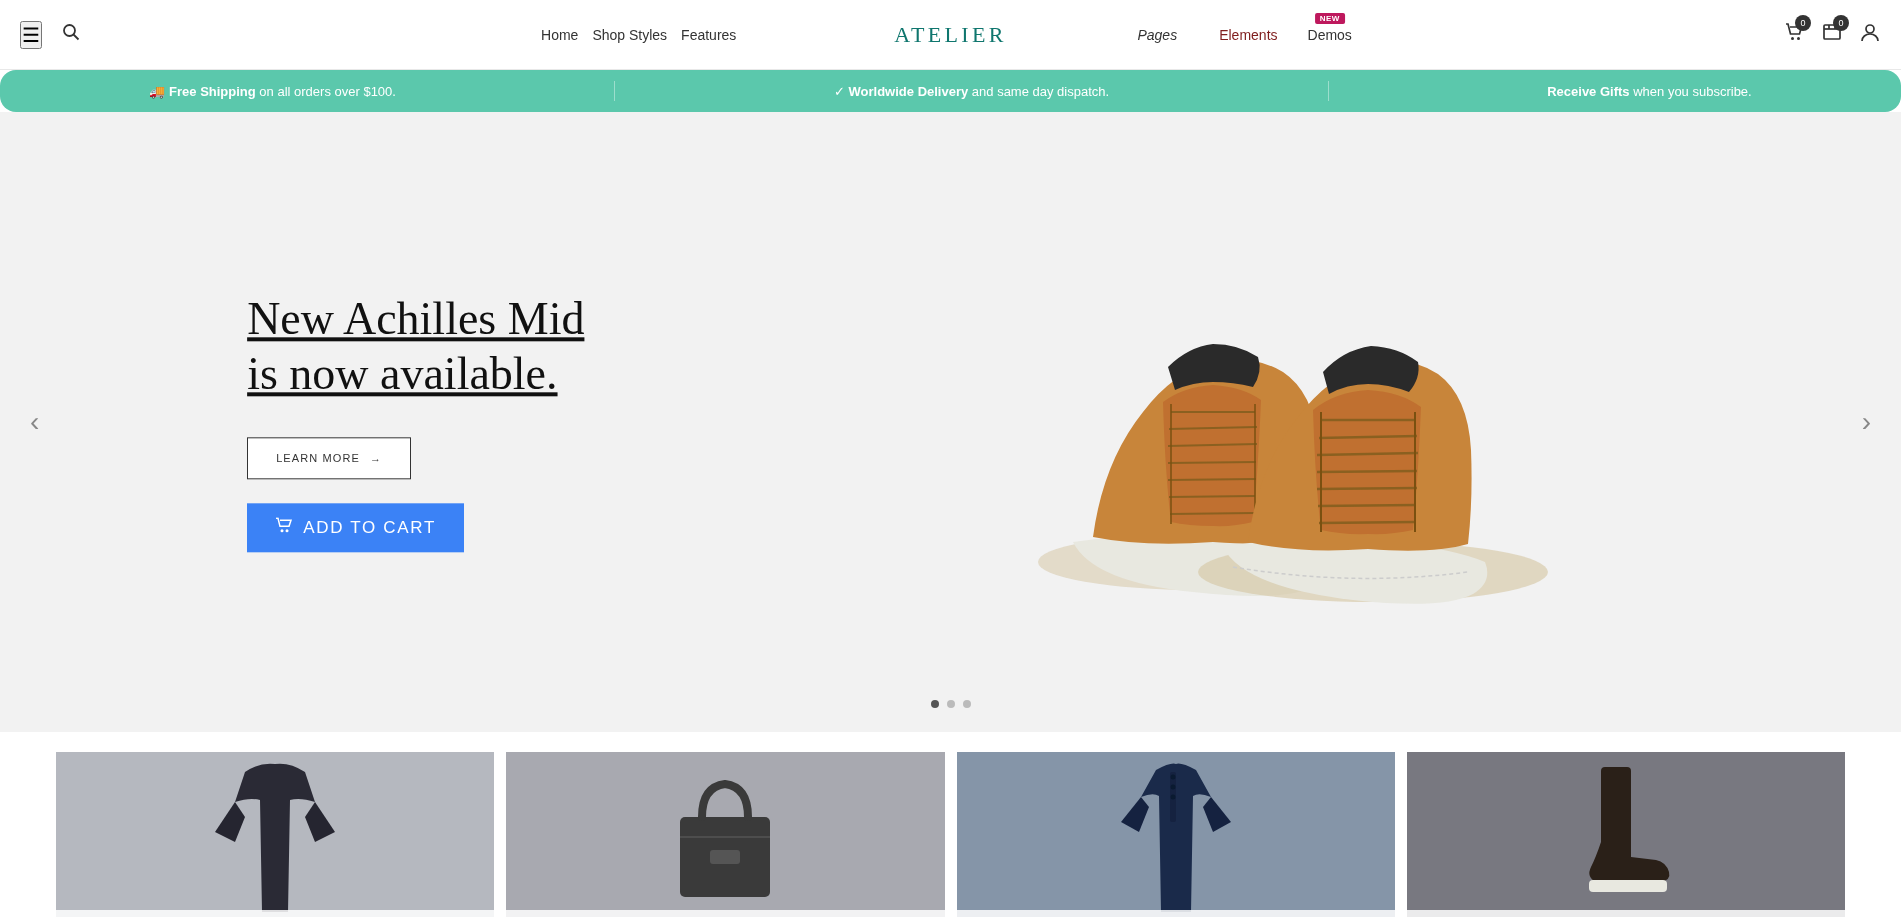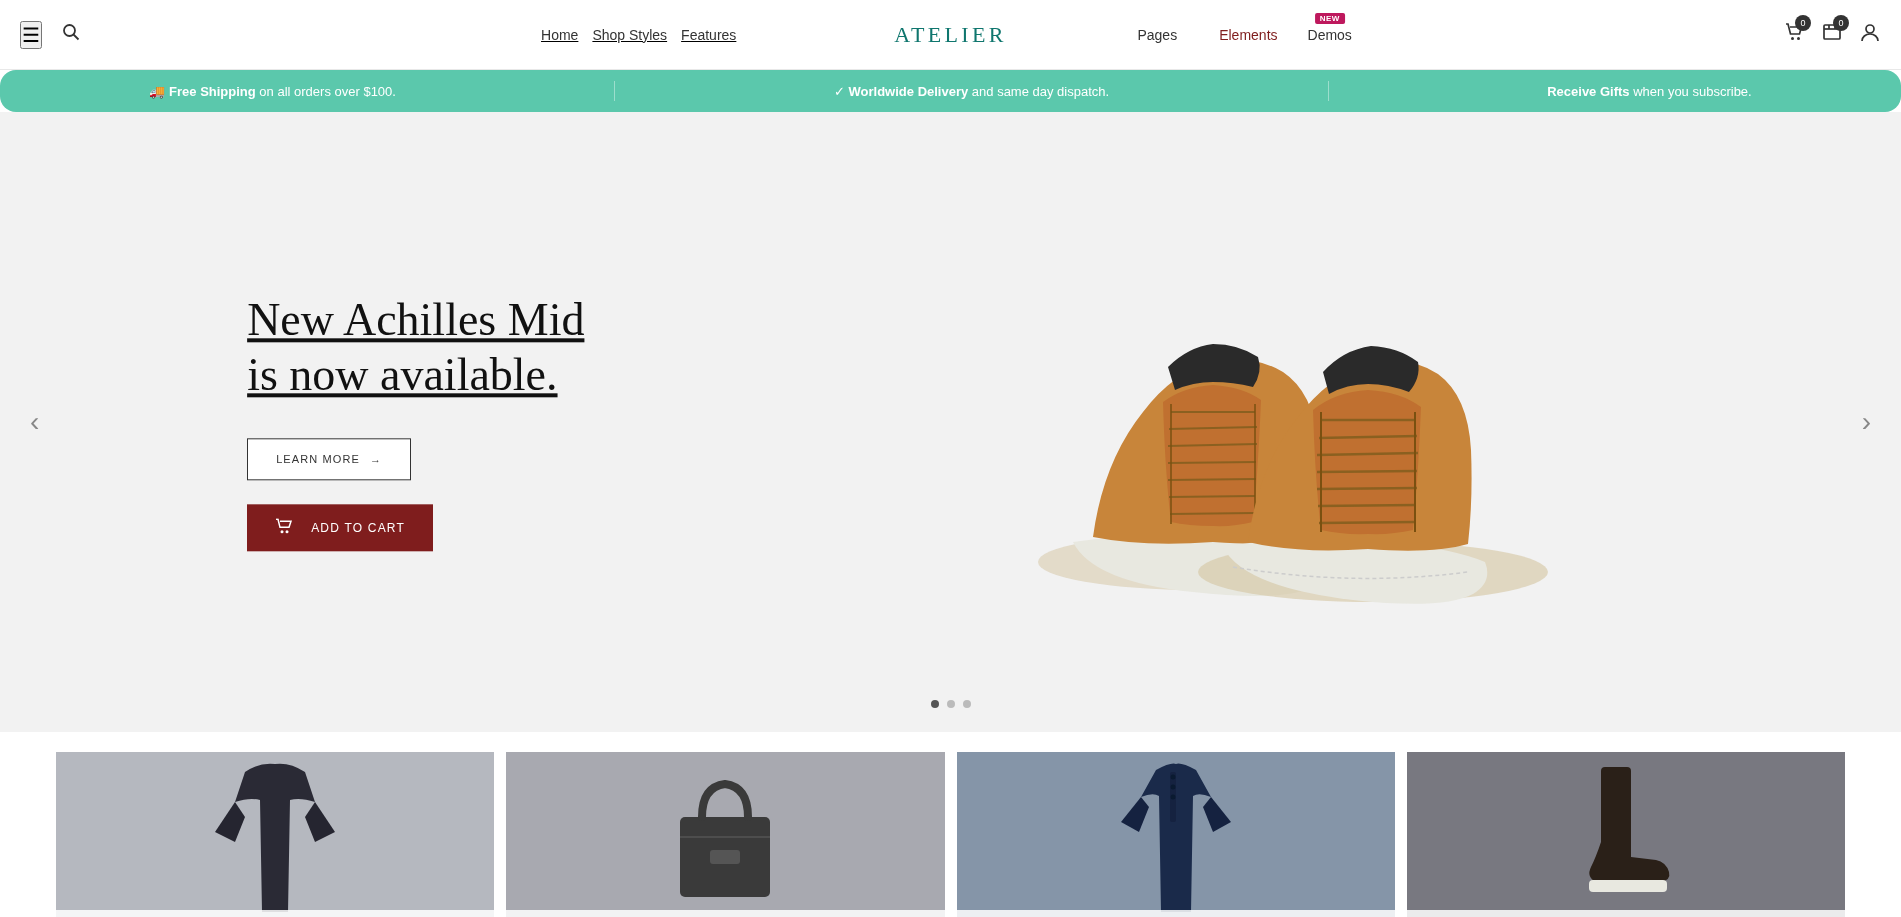--- a/index.html
+++ b/index.html
@@ -122,26 +122,26 @@
       color: #333;
       cursor: pointer;
       background: #fff;
       text-transform: uppercase;
       margin-bottom: 20px;
       text-align: center;
     }
     .hero-btn-cart {
       display: inline-flex;
       align-items: center;
-      gap: 18px;
-      background: #7f1d1d;
+      gap: 10px;
+      background: #3b82f6;
       color: #fff;
       padding: 14px 28px;
       font-family: Arial, sans-serif;
-      font-size: 12px;
+      font-size: 17px;
       letter-spacing: 0.1em;
       cursor: pointer;
       border: none;
       text-transform: uppercase;
     }
     .btn-row {
       display: flex;
       flex-direction: column;
       align-items: flex-start;
       gap: 4px;
@@ -236,21 +236,20 @@
     .cat-accessories { background: #b0b0b5; }
     .cat-shirting { background: #9fa4b0; }
     .cat-footwear { background: #8a8a90; }
 
     
     .nav-left-links {
       display: flex;
       align-items: center;
       gap: 14px;
       margin-left: 60px;
-      text-decoration: underline;
     }
     .nav-left-links a {
       text-decoration: none;
       color: #333;
       font-family: Arial, sans-serif;
       font-size: 14px;
     }
   </style>
 </head>
 <body>
@@ -274,21 +273,21 @@
     <a href="#">Home</a>
     <a href="#">Shop Styles</a>
     <a href="#">Features</a>
   </div>
 
   <div class="nav-logo">
     <span>ATELIER</span>
   </div>
 
   <div style="display:flex;align-items:center;gap:30px;margin-right:30px;margin-left:auto;">
-    <a href="#" style="text-decoration:none;color:#333;font-family:Arial,sans-serif;font-size:14px;">Pages</a>
+    <a href="#" style="text-decoration:none;color:#333;font-family:Arial,sans-serif;font-size:14px;font-style:italic;">Pages</a>
     <a href="#" style="text-decoration:none;color:#7f1d1d;font-family:Arial,sans-serif;font-size:14px;margin-left:12px;">Elements</a>
     <a href="#" style="text-decoration:none;color:#333;font-family:Arial,sans-serif;font-size:14px;position:relative;">
       <span style="position:absolute;top:-14px;left:50%;transform:translateX(-50%);background:#be185d;color:#fff;font-size:8px;padding:1px 5px;border-radius:2px;font-family:Arial,sans-serif;font-weight:bold;letter-spacing:0.05em;">NEW</span>
       <span>Demos</span>
     </a>
   </div>
 
   <div class="nav-right">
     <div class="nav-icon">
       <svg width="22" height="22" viewBox="0 0 22 22" fill="none" stroke="#333" stroke-width="1.7">

